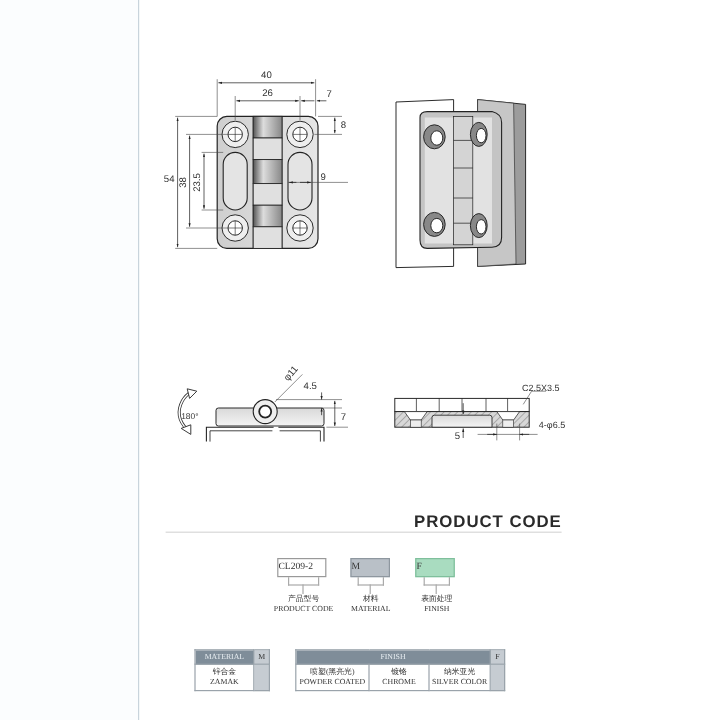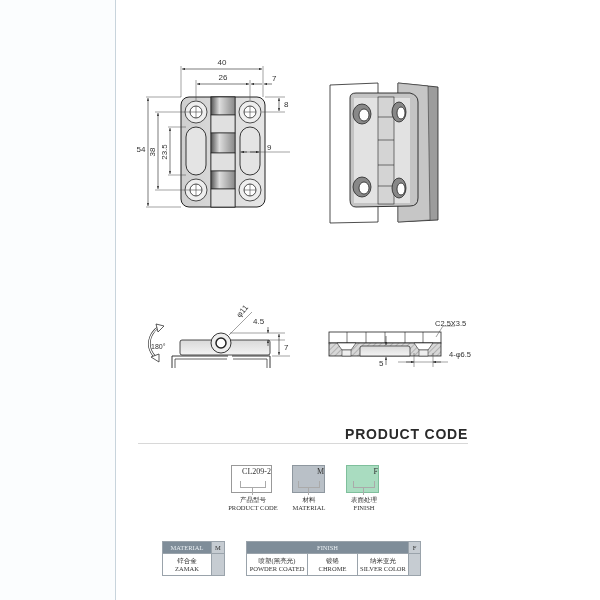--- a/index.html
+++ b/index.html
@@ -18,22 +18,22 @@
     .pc-title {
       position: absolute; left: 345px; top: 426px;
       font-family: "Liberation Sans", sans-serif; font-weight: bold;
       font-size: 14px; letter-spacing: 0.8px; color: #2a2a2a;
     }
     .pc-rule {
       position: absolute; left: 138px; top: 443px; width: 330px; height: 1px;
       background: #d8d8d8;
     }
     .code-box {
-      position: absolute; top: 465px; height: 28px; line-height: 12px;
-      font-family: "Liberation Serif", serif; font-size: 8px; text-align: right;
+      position: absolute; top: 465px; height: 16px; line-height: 12px;
+      font-family: "Liberation Serif", serif; font-size: 8px; text-align: left;
       box-sizing: border-box;
     }
     .code-box.product { left: 231px; width: 41px; border: 1px solid #999; background: #fff; color: #333; }
     .code-box.material { left: 292px; width: 33px; background: #b9c0c7; border: 1px solid #8e979f; color: #333; }
     .code-box.finish { left: 346px; width: 33px; background: #a9dcc0; border: 1px solid #7fbf9c; color: #333; }
     .code-label {
       position: absolute; top: 496px; text-align: center;
       font-family: "Liberation Serif", serif; font-size: 6.5px; line-height: 8px; color: #333;
     }
     .bracket {

